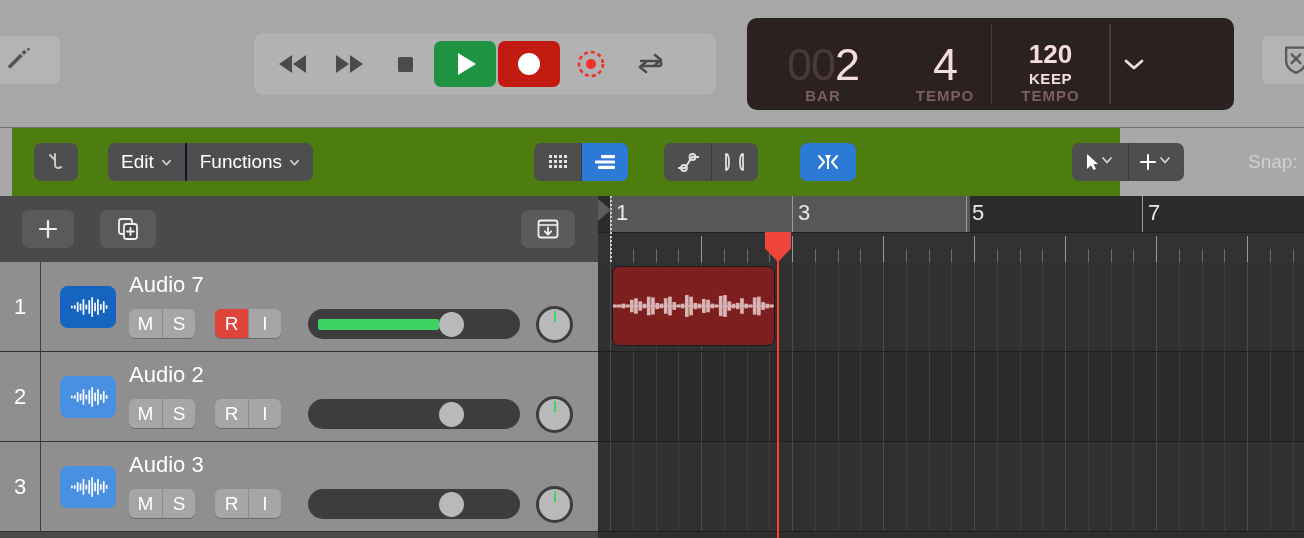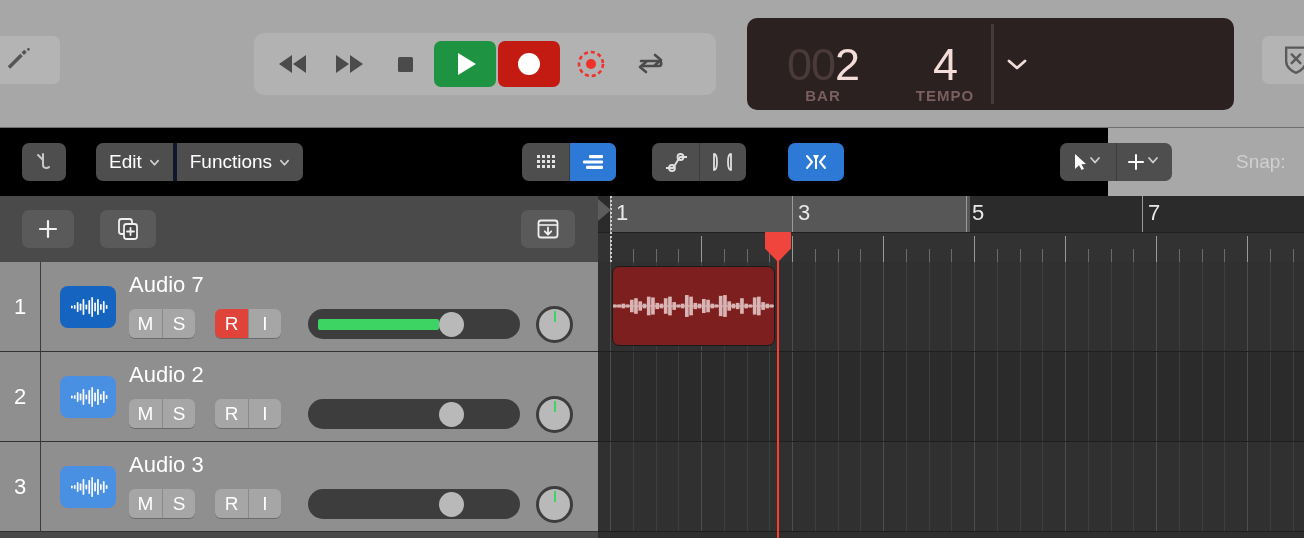--- a/index.html
+++ b/index.html
@@ -72,35 +72,35 @@
     font-size: 15px; font-weight: 700; letter-spacing: 1px;
     color: #7a5f5e;
   }
   .lcd-t1 { font-size: 26px; font-weight: 700; line-height: 1.05; margin-bottom: 1px; }
   .lcd-t2 { font-size: 15px; font-weight: 700; letter-spacing: .6px; }
   .lcd-s1 { font-size: 24px; font-weight: 700; line-height: 1.1; }
   .lcd-s2 { font-size: 23px; font-weight: 700; line-height: 1.1; }
 
   
   .menu-bar {
-    position: absolute; left: 0; top: 128px; width: 1108px; height: 68px;
-    background: #000000;
+    position: absolute; left: 12px; top: 128px; width: 1108px; height: 68px;
+    background: #4d7c0f;
   }
   .mb-grp {
     position: absolute; top: 15px; height: 38px;
     background: #4e4e4e; border-radius: 7px;
     display: flex; align-items: stretch;
   }
   .mb-item {
     display: flex; align-items: center; gap: 7px;
     padding: 0 13px;
     color: #fff; font-size: 19px;
     white-space: nowrap;
   }
-  .mb-item + .mb-item { border-left: 4px solid #0f172a; }
+  .mb-item + .mb-item { border-left: 2px solid #0f172a; }
   .mb-icon-btn {
     position: absolute; top: 15px; height: 38px; width: 44px;
     background: #4e4e4e; border-radius: 7px;
     display: flex; align-items: center; justify-content: center;
   }
   .seg {
     position: absolute; top: 15px; height: 38px;
     background: #4e4e4e; border-radius: 7px;
     display: flex; align-items: stretch; overflow: hidden;
   }
@@ -334,20 +334,25 @@
       <div class="lcd-sec lcd-bar">
         <span class="big-num dim">00</span>
         <span class="big-num">2</span>
         <span class="lcd-label">BAR</span>
       </div>
       <div class="lcd-sec lcd-beat">
         <span class="big-num">4</span>
         <span class="lcd-label">TEMPO</span>
       </div>
       <div class="lcd-div"></div>
+      <div class="lcd-sec lcd-tempo">
+        <span class="lcd-t1">120</span>
+        <span class="lcd-t2">KEEP</span>
+        <span class="lcd-label">TEMPO</span>
+      </div>
       <div class="lcd-div"></div>
       <div class="lcd-div"></div>
       <div class="lcd-sec lcd-chev">
         <svg width="22" height="14" viewBox="0 0 22 14">
           <path d="M3 4 L11 11 L19 4" fill="none" stroke="#f0dcd8" stroke-width="2.8" stroke-linecap="round" stroke-linejoin="round"></path>
         </svg>
       </div>
     </div>
 
     <div class="cb-btn shield-btn">

